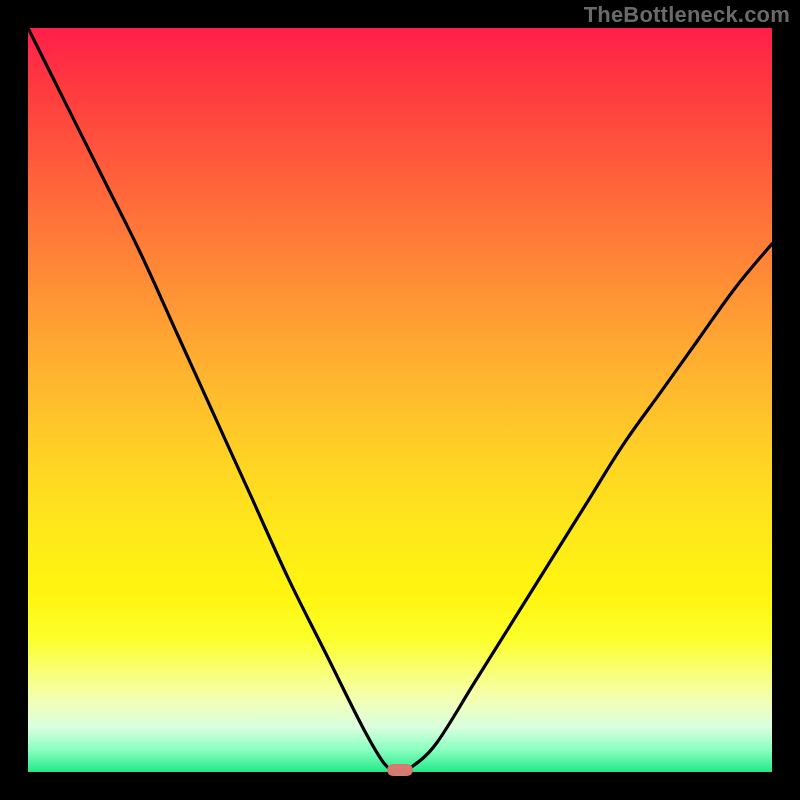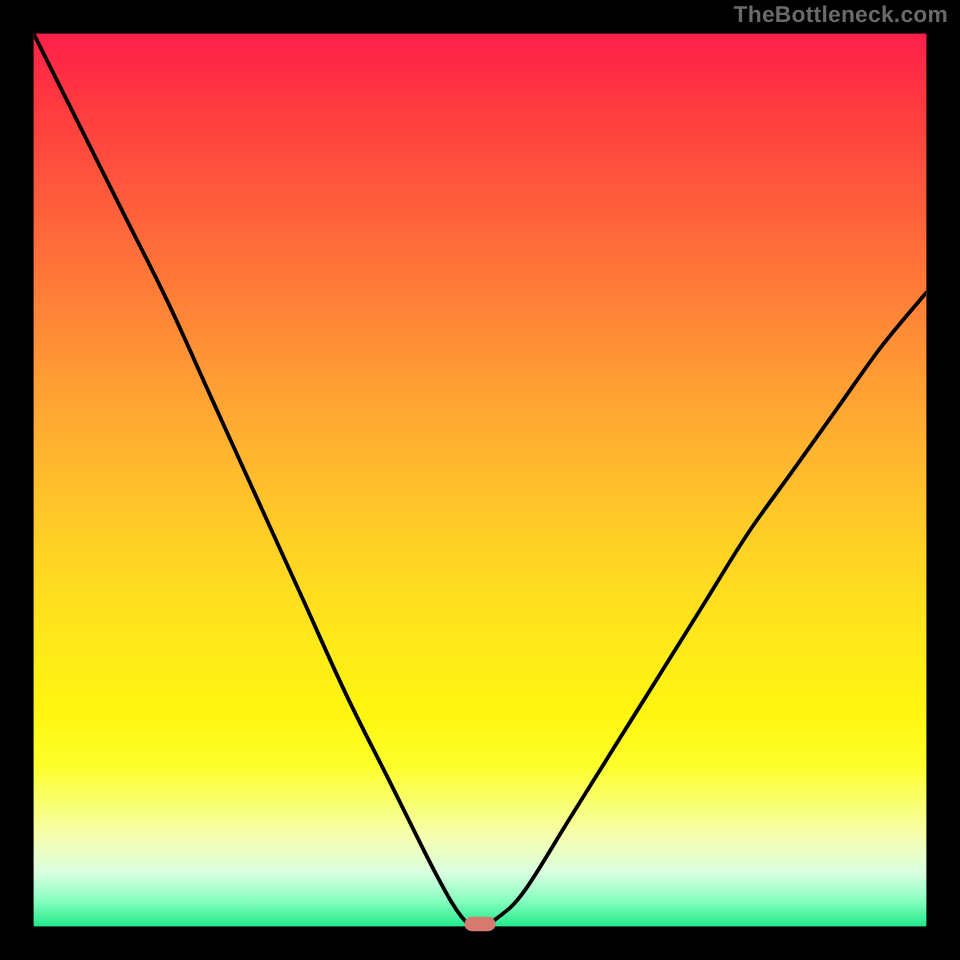--- a/index.html
+++ b/index.html
@@ -15,21 +15,21 @@
     position: relative;
     width: 800px;
     height: 800px;
     background: #000;
   }
   .watermark {
     position: absolute;
     top: 2px;
     right: 10px;
     color: #6a6a6a;
-    font-size: 19px;
+    font-size: 22px;
     font-weight: 600;
     letter-spacing: 0.2px;
     z-index: 10;
     text-align: center;
   }
   .plot {
     position: absolute;
     left: 28px;
     top: 28px;
     width: 744px;

